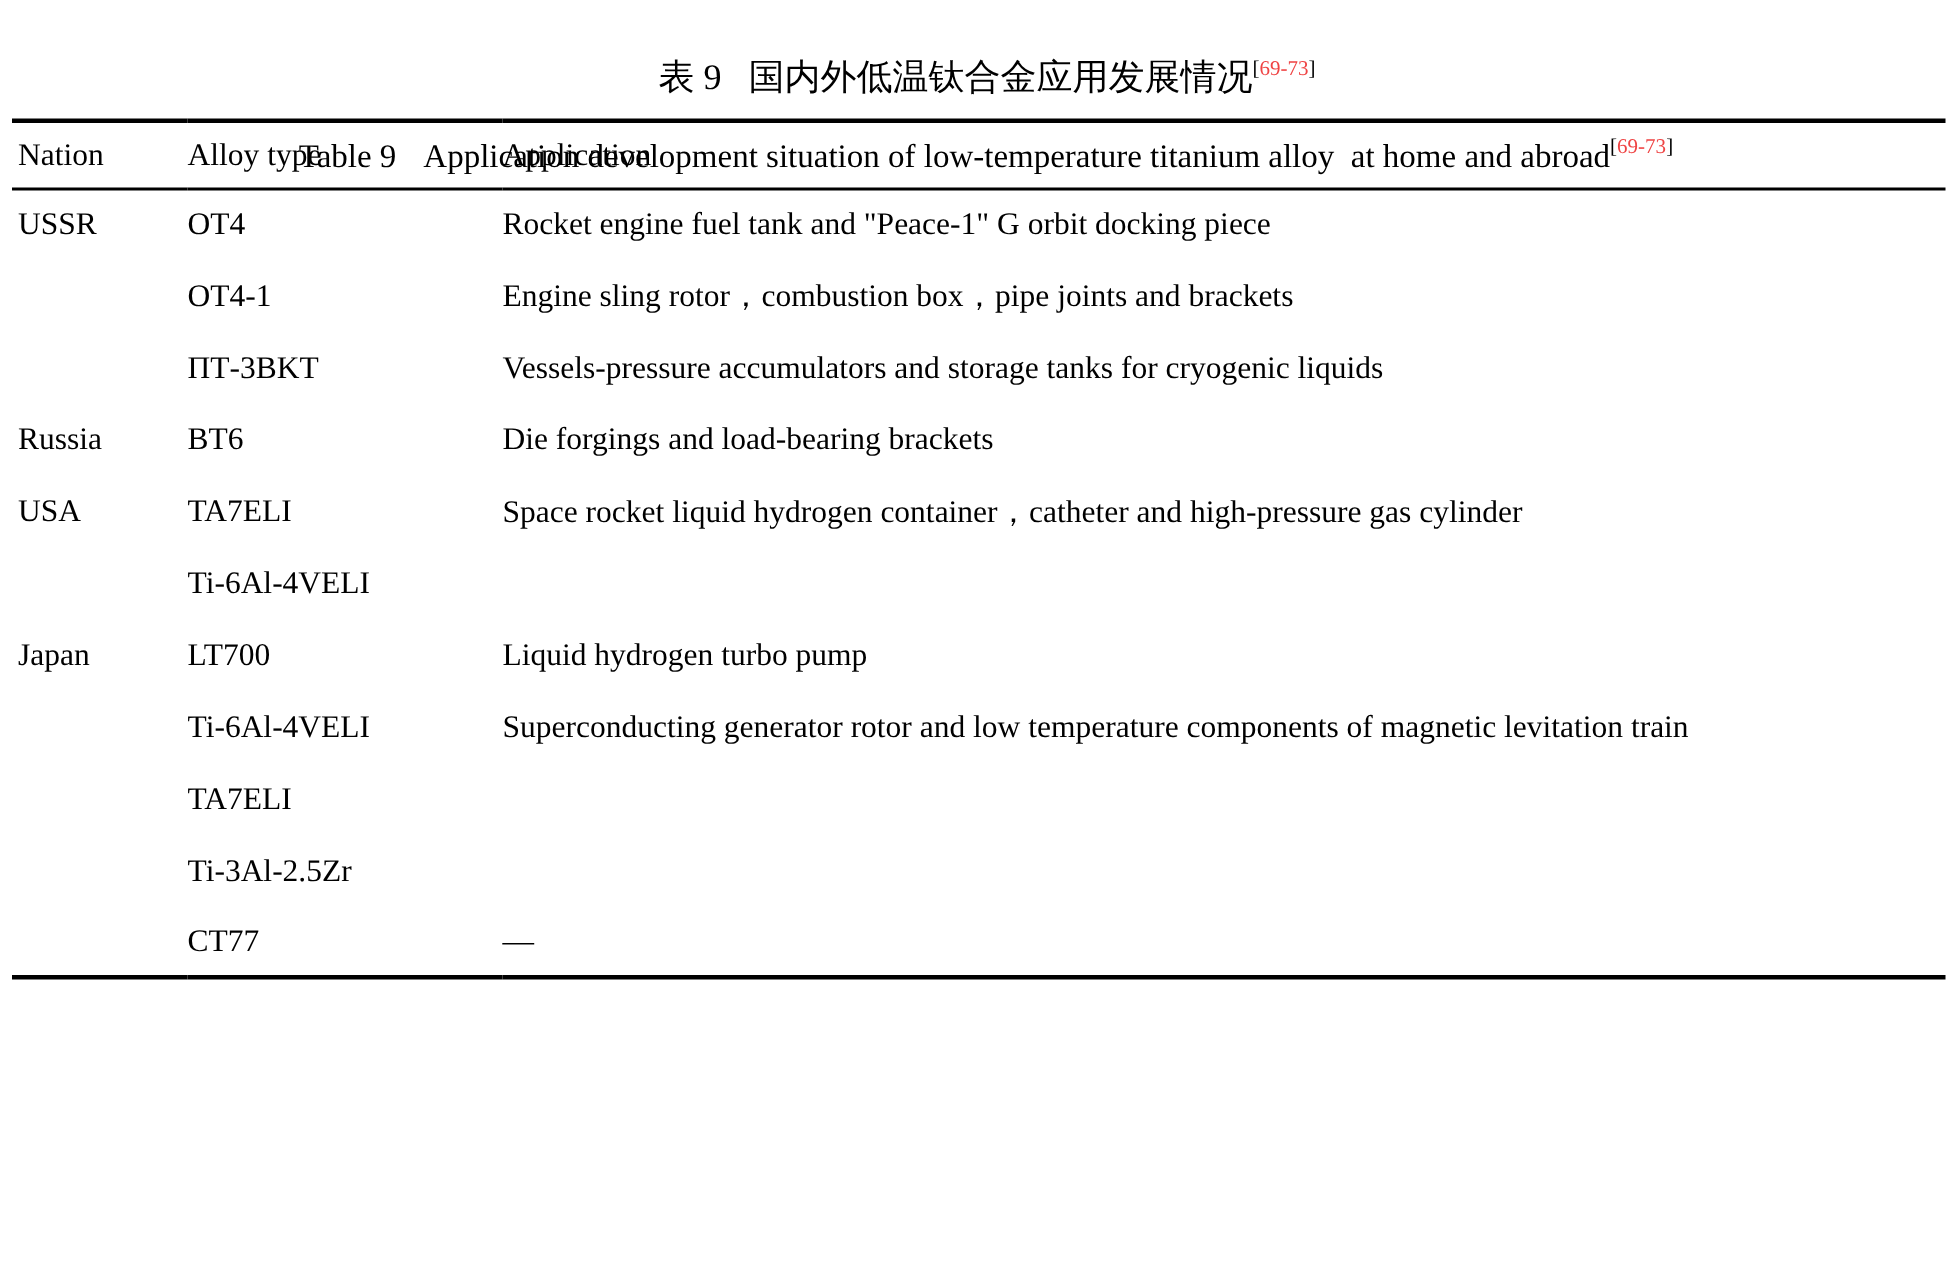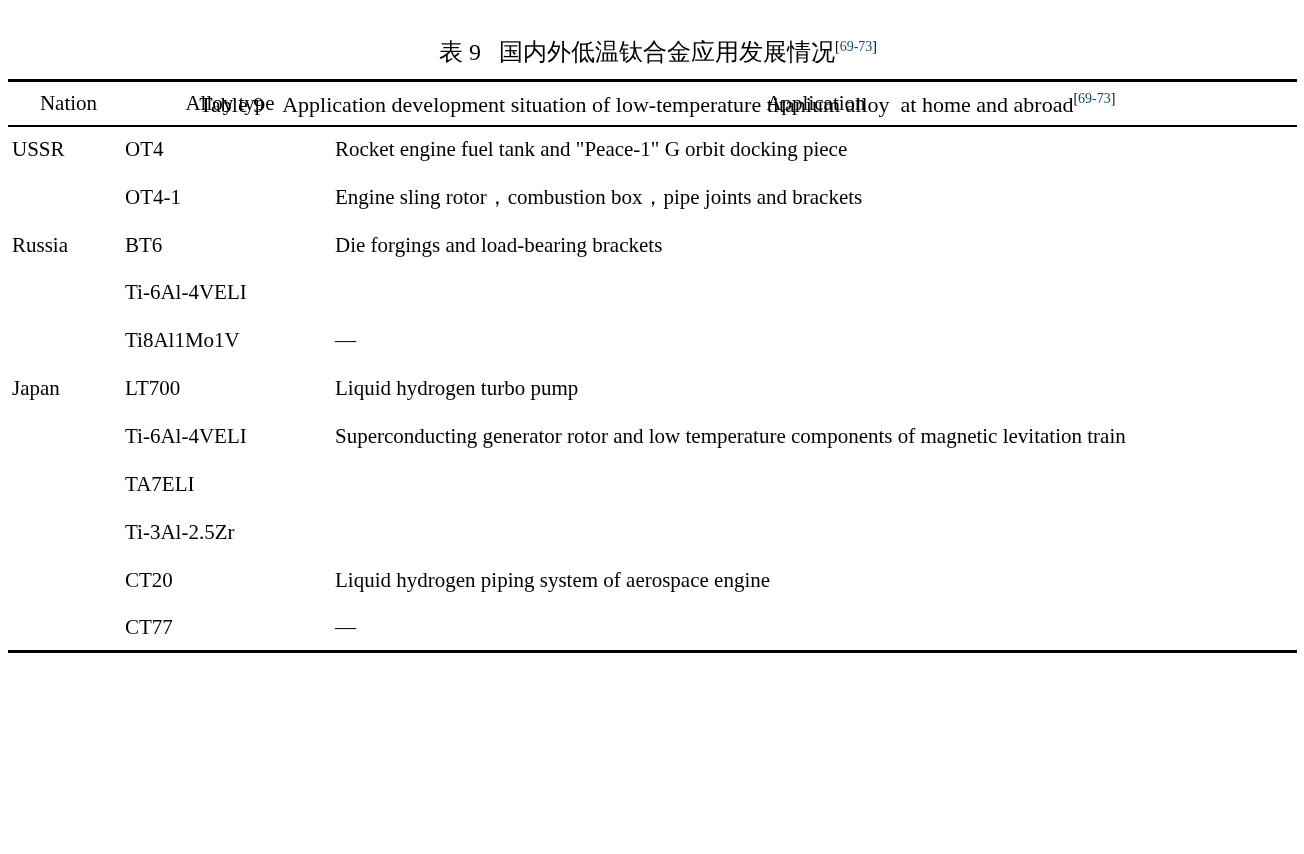--- a/index.html
+++ b/index.html
@@ -34,21 +34,21 @@
     font-size: 22px;
     line-height: 30px;
   }
   .title-label { margin-right: 18px; text-align: right; }
   .cite-ref {
     font-size: 14px;
     vertical-align: 9px;
     letter-spacing: 0;
   }
   .cite-num {
-    color: #0c4a6e;
+    color: #ef4444;
     text-decoration: none;
     cursor: pointer;
     text-align: center;
   }
 
   
   .paper-table {
     position: absolute;
     top: 79px;
     left: 8px;
@@ -61,21 +61,21 @@
   .paper-table col.c-alloy  { width: 210px; }
   .paper-table col.c-app    { width: 962px; }
 
   .paper-table thead tr {
     height: 45px;
     border-top: 3px solid #000;
     border-bottom: 2px solid #000;
   }
   .paper-table th {
     font-weight: normal;
-    text-align: center;
+    text-align: left;
     vertical-align: middle;
     padding: 0;
   }
   .paper-table tbody tr { height: 47.85px; }
   .paper-table tbody tr:last-child { border-bottom: 3px solid #000; }
   .paper-table td {
     text-align: left;
     vertical-align: middle;
     padding: 0;
     white-space: nowrap;
@@ -114,33 +114,38 @@
     <td>USSR</td>
     <td>OT4</td>
     <td>Rocket engine fuel tank and "Peace-1" G orbit docking piece</td>
   </tr>
       <tr>
     <td></td>
     <td>OT4-1</td>
     <td>Engine sling rotor，combustion box，pipe joints and brackets</td>
   </tr>
       <tr>
+    <td></td>
+    <td>ПТ-3BKT</td>
+    <td>Vessels-pressure accumulators and storage tanks for cryogenic liquids</td>
+  </tr>
+      <tr>
     <td>Russia</td>
     <td>BT6</td>
     <td>Die forgings and load-bearing brackets</td>
   </tr>
       <tr>
+    <td>USA</td>
+    <td>TA7ELI</td>
+    <td>Space rocket liquid hydrogen container，catheter and high-pressure gas cylinder</td>
+  </tr>
+      <tr>
     <td></td>
     <td>Ti-6Al-4VELI</td>
     <td></td>
-  </tr>
-      <tr>
-    <td></td>
-    <td>Ti8Al1Mo1V</td>
-    <td>—</td>
   </tr>
       <tr>
     <td>Japan</td>
     <td>LT700</td>
     <td>Liquid hydrogen turbo pump</td>
   </tr>
       <tr>
     <td></td>
     <td>Ti-6Al-4VELI</td>
     <td>Superconducting generator rotor and low temperature components of magnetic levitation train</td>
@@ -150,22 +155,17 @@
     <td>TA7ELI</td>
     <td></td>
   </tr>
       <tr>
     <td></td>
     <td>Ti-3Al-2.5Zr</td>
     <td></td>
   </tr>
       <tr>
     <td></td>
-    <td>CT20</td>
-    <td>Liquid hydrogen piping system of aerospace engine</td>
-  </tr>
-      <tr>
-    <td></td>
     <td>CT77</td>
     <td>—</td>
   </tr>
     </tbody>
 </table>
 
 </body></html>

